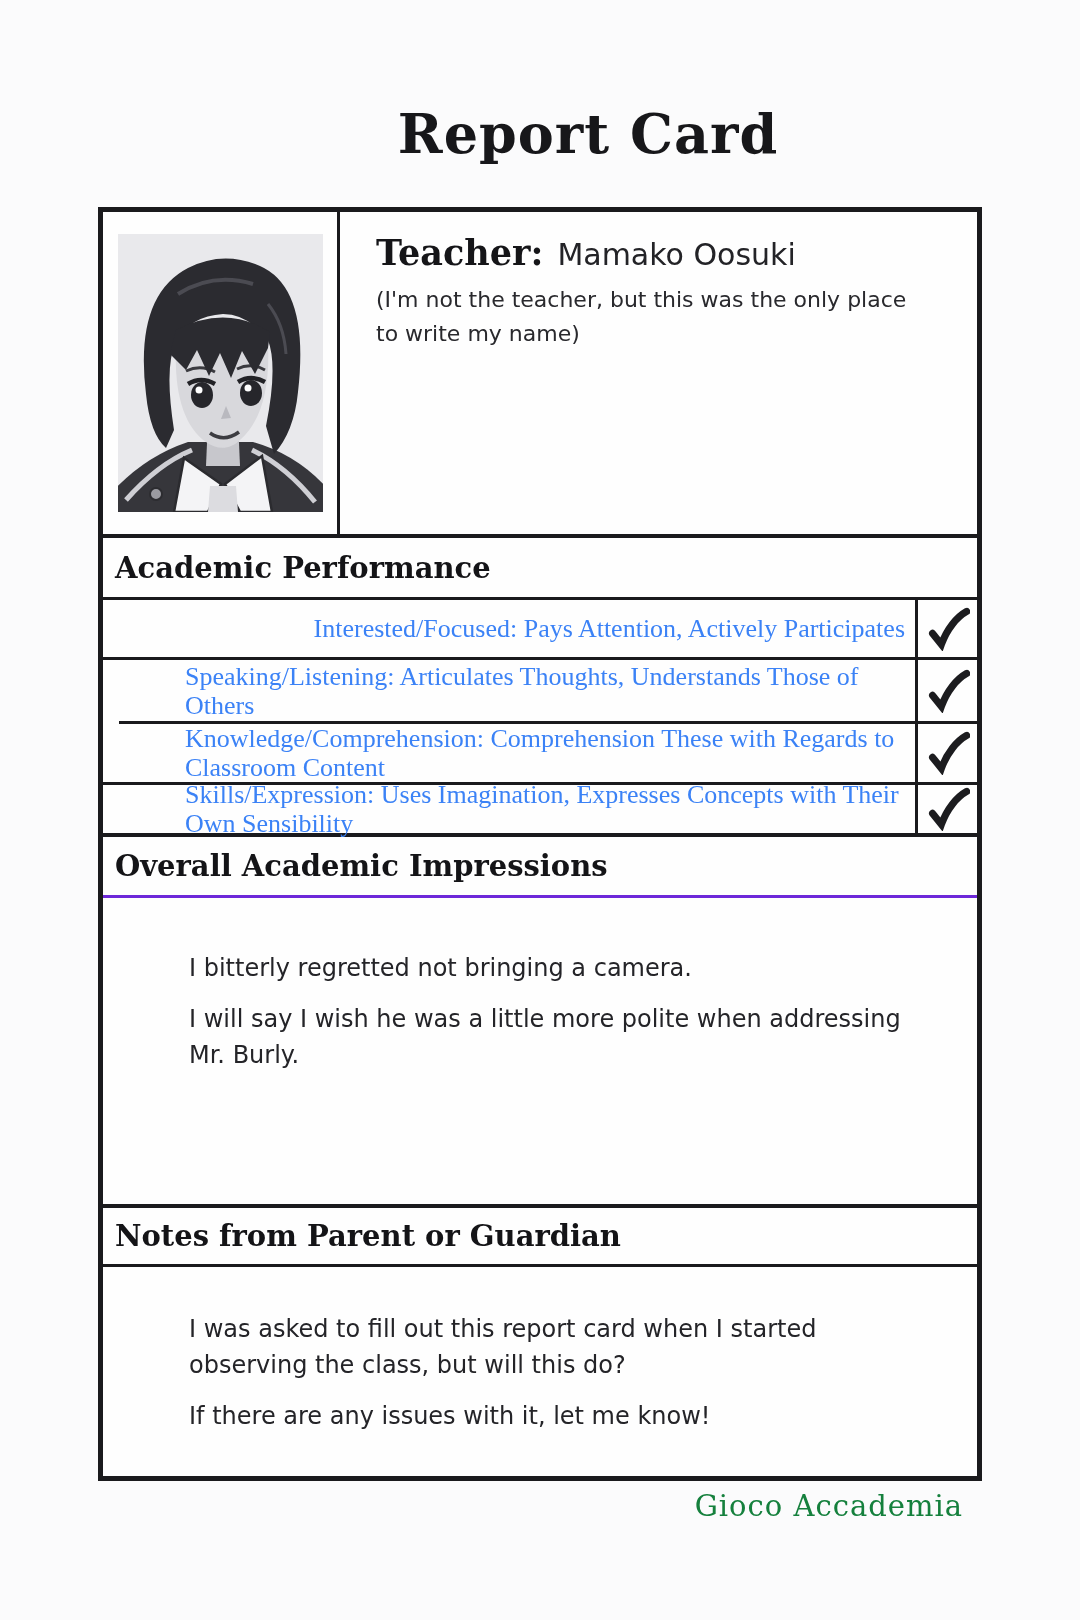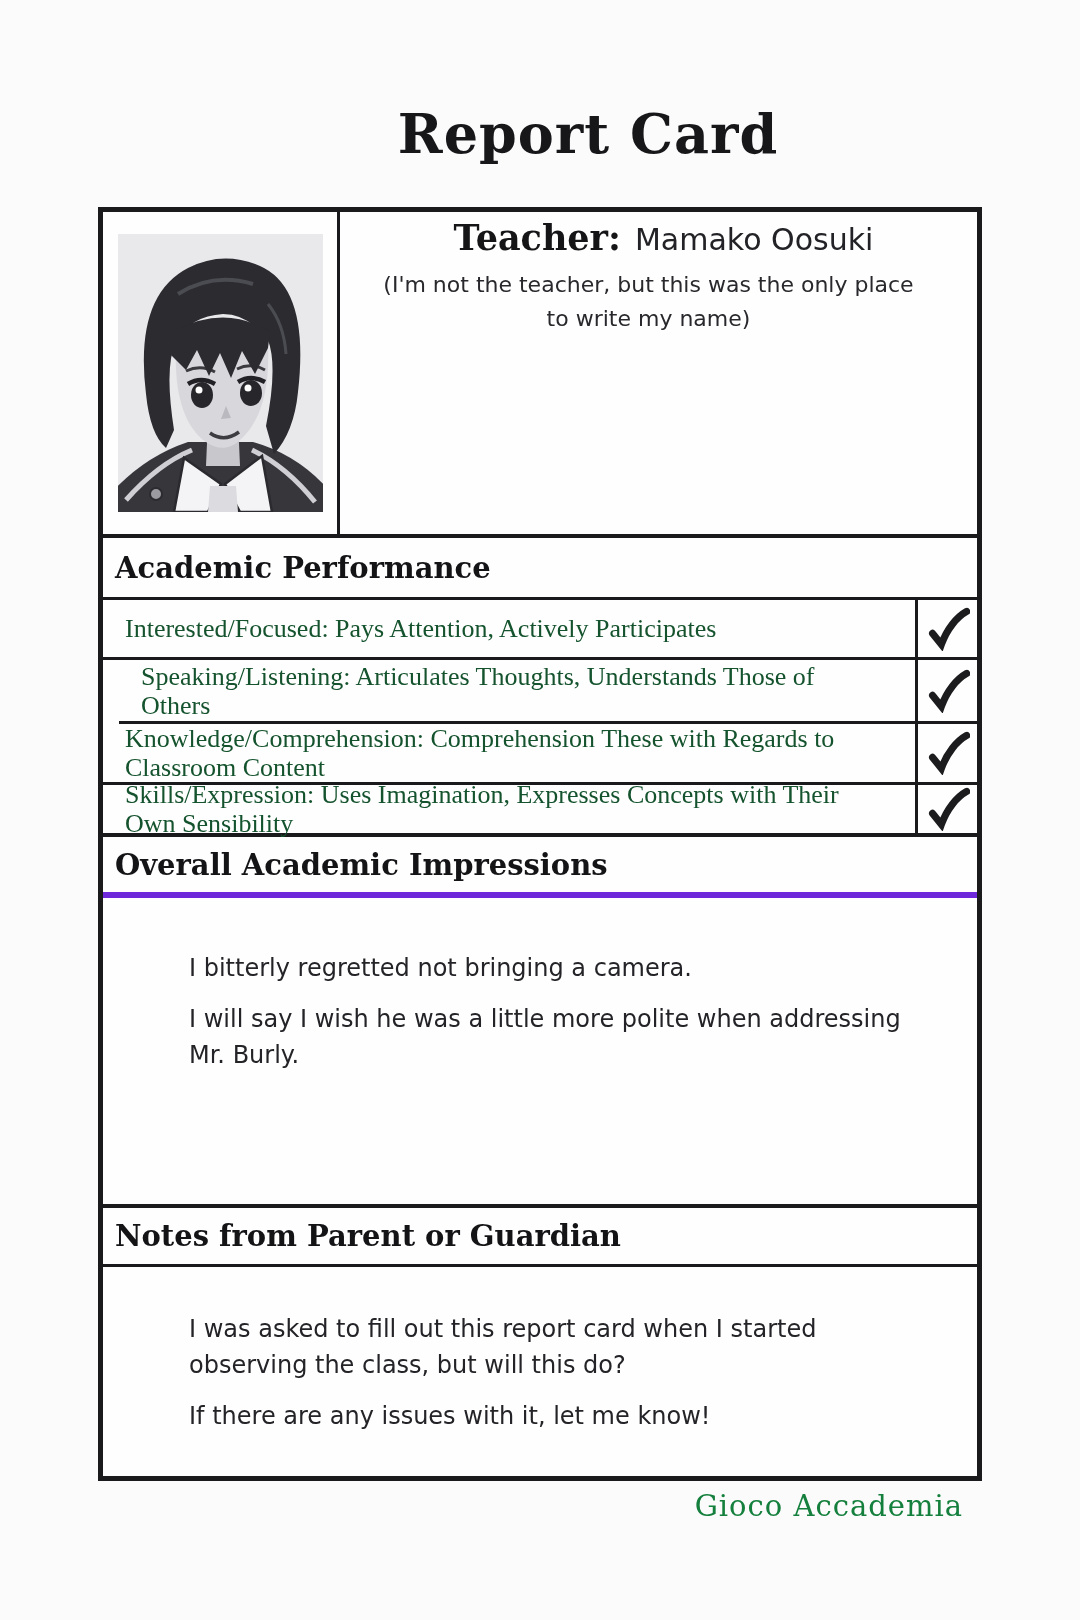--- a/index.html
+++ b/index.html
@@ -29,21 +29,21 @@
   }
   
   .header{height:326px;box-sizing:border-box;border-bottom:4px solid #1a1a1d;display:flex;}
   .photo-cell{
     width:237px;box-sizing:border-box;border-right:3px solid #1a1a1d;
     display:flex;align-items:center;justify-content:center;
   }
   .portrait{width:205px;height:278px;display:block;}
   .header-right{flex:1;display:flex;flex-direction:column;min-width:0;}
   .student-cell{height:163px;box-sizing:border-box;border-bottom:3px solid #1a1a1d;padding:32px 20px 0 36px;}
-  .teacher-cell{flex:1;padding:5px 26px 0 36px;text-align:center;}
+  .teacher-cell{flex:1;padding:20px 26px 0 36px;}
   .field-label{
     font-family:"DejaVu Serif", serif;font-weight:700;
     font-size:35px;color:#151518;
   }
   .field-value{
     font-family:"DejaVu Sans", sans-serif;
     font-size:30px;color:#232327;margin-left:14px;
   }
   .hand-note{
     font-family:"DejaVu Sans", sans-serif;
@@ -52,33 +52,33 @@
   }
   
   .band{
     box-sizing:border-box;
     display:flex;align-items:center;
     padding-left:12px;
     font-family:"DejaVu Serif", serif;font-weight:700;
     font-size:29px;color:#141417;
   }
   .perf-band{height:62px;border-bottom:3px solid #1a1a1d;}
-  .overall-band{height:61px;border-bottom:6px solid #6d28d9;}
+  .overall-band{height:61px;border-bottom:3px solid #6d28d9;}
   .notes-band{height:59px;border-bottom:3px solid #1a1a1d;}
   
   .perf-row{box-sizing:border-box;display:flex;border-bottom:3px solid #1a1a1d;}
   .perf-row.r1{height:60px;}
   .perf-row.r2{height:64px;margin-left:16px;}
   .perf-row.r3{height:61px;}
   .perf-row.r4{height:52px;border-bottom:4px solid #1a1a1d;}
   .row-text{
     flex:1;display:flex;align-items:center;
     padding:4px 10px 4px 22px;box-sizing:border-box;
     font-family:"Liberation Serif", serif;
-    font-size:26px;line-height:29px;color:#14532d;
+    font-size:26px;line-height:29px;color:#3b82f6;justify-content:flex-end;
   }
   .row-text span{max-width:720px;display:inline-block;}
   .check-cell{
     width:62px;box-sizing:border-box;border-left:3px solid #1a1a1d;
     display:flex;align-items:center;justify-content:center;
   }
   .check-cell svg{width:44px;height:44px;}
   
   .impressions{height:310px;box-sizing:border-box;border-bottom:4px solid #1a1a1d;padding:52px 30px 0 86px;}
   .notes-body{flex:1;box-sizing:border-box;padding:44px 30px 0 86px;}

